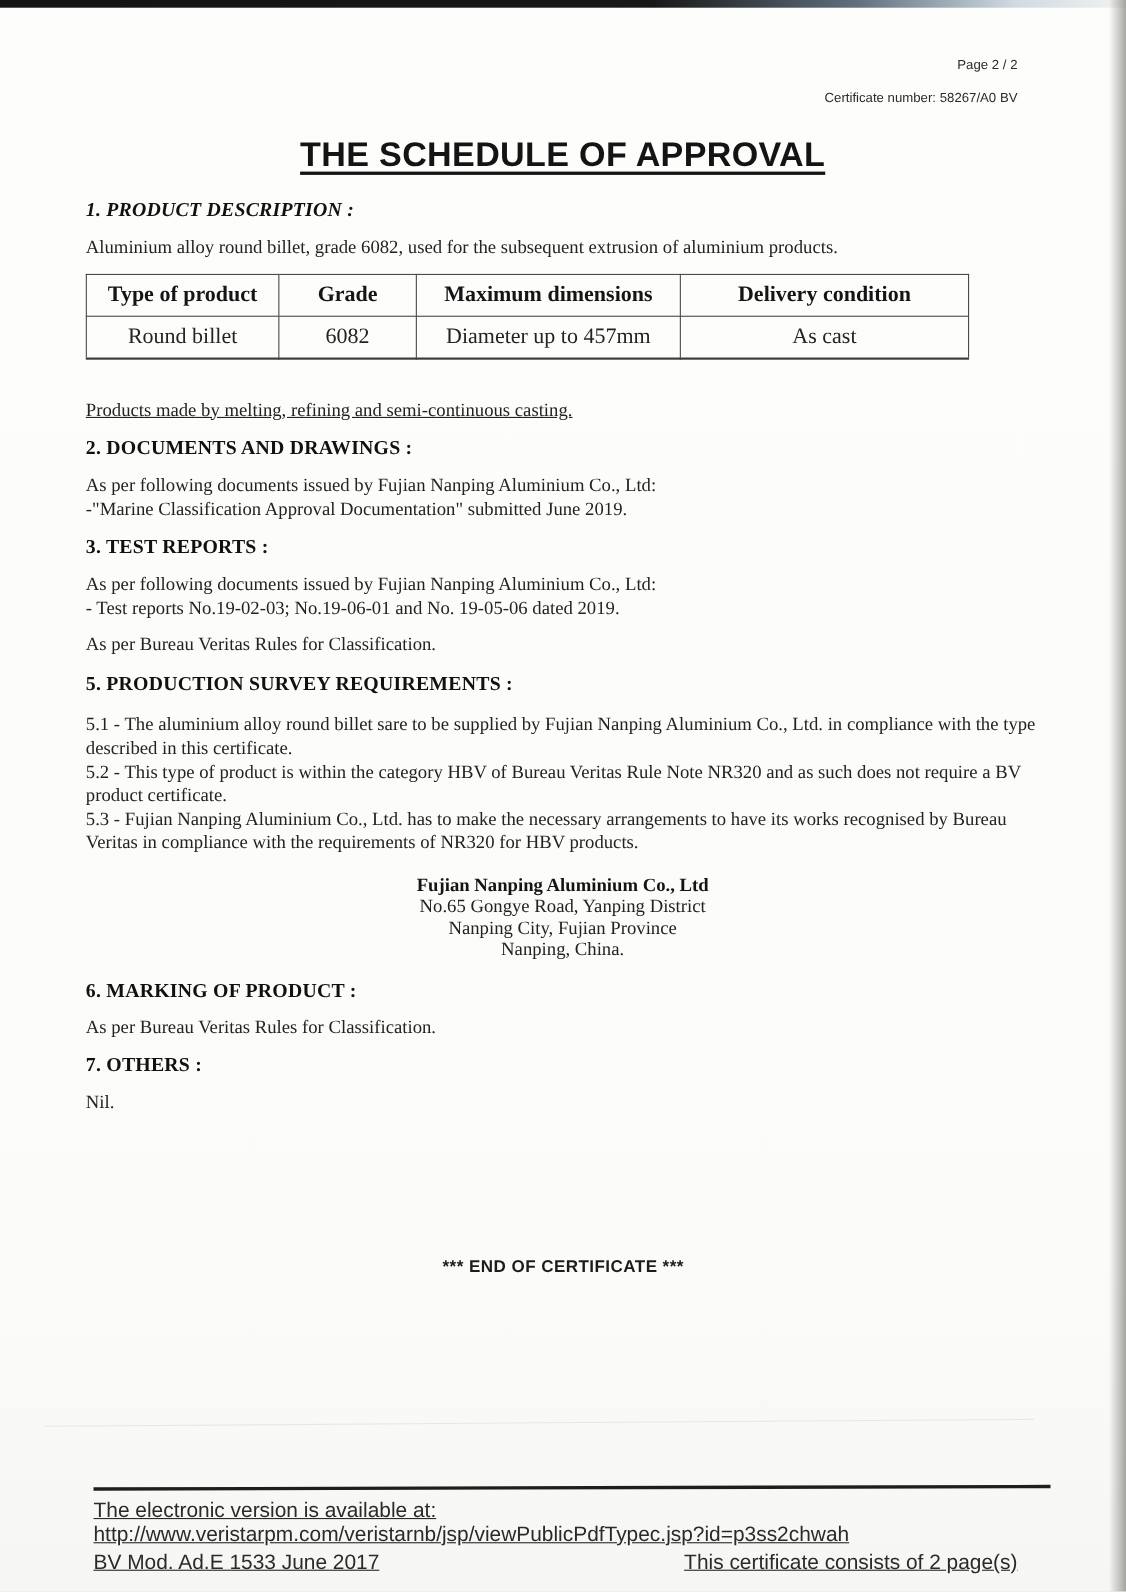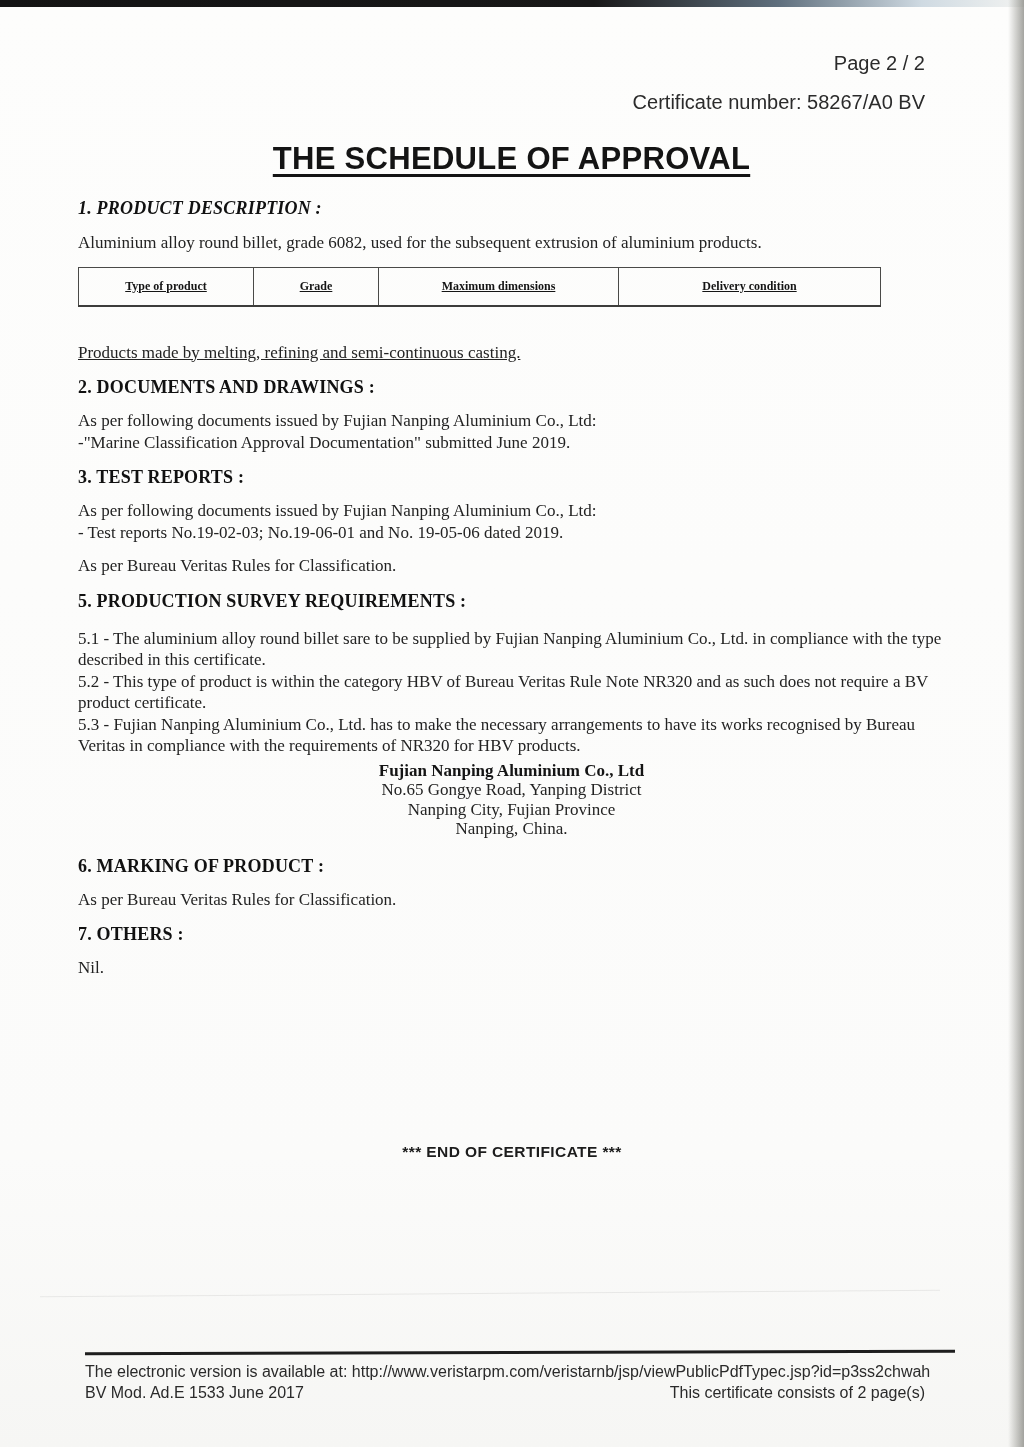--- a/index.html
+++ b/index.html
@@ -25,21 +25,21 @@
   .scan-crease {
     position: absolute; top: 1293px; left: 40px; width: 900px; height: 1px;
     background: rgba(90,90,90,0.10);
     transform: rotate(-0.4deg);
   }
   .content { padding: 0 79px 0 78px; }
   .hdr {
     text-align: right;
     padding: 52px 20px 0 0;
     font-family: "Liberation Sans", sans-serif;
-    font-size: 20px;
+    font-size: 12px;
     color: #2b2b2b;
   }
   .hdr-l2 { margin-top: 16px; }
   .doc-title {
     margin-top: 27px;
     text-align: center;
     font-family: "Liberation Sans", sans-serif;
     font-weight: bold;
     font-size: 31px;
     letter-spacing: 0.3px;
@@ -66,44 +66,44 @@
   table.product {
     border-collapse: collapse;
     width: 802px;
     table-layout: fixed;
   }
   table.product th, table.product td {
     border: 1px solid #4a4a48;
     text-align: center;
     vertical-align: middle;
     height: 37px;
-    font-size: 12px;
+    font-size: 20px;
     padding: 0 4px;
-    text-decoration: underline;
   }
   table.product { border: 1.5px solid #3d3d3b; border-bottom-width: 2px; }
   table.product th { font-weight: bold; color: #151515; }
-  .site-block { text-align: center; line-height: 19.5px; font-size: 17px; margin-top: 4px; }
+  .site-block { text-align: center; line-height: 19.5px; font-size: 17px; margin-top: 18px; }
   .site-name { font-weight: bold; color: #141414; }
   .end-marker {
     position: absolute;
     top: 1143px; left: 0; width: 100%;
     text-align: center;
     font-family: "Liberation Sans", sans-serif;
     font-weight: bold;
     font-size: 15.5px;
     letter-spacing: 0.4px;
     color: #1c1c1c;
   }
   .footer {
     position: absolute;
     top: 1351px; left: 85px; width: 870px;
     font-family: "Liberation Sans", sans-serif;
-    font-size: 16px;
+    font-size: 19px;
     color: #2a2a2a;
+    text-decoration: underline;
   }
   .footer-rule {
     height: 3px; background: #1e1e1e;
     transform: rotate(-0.15deg);
     margin-bottom: 9px;
   }
   .footer-row2 { display: flex; justify-content: space-between; margin-top: 3px; padding-right: 30px; }
 </style>
 </head>
 <body>
@@ -130,20 +130,26 @@
           <col style="width:125px">
           <col style="width:240px">
           <col style="width:262px">
         </colgroup>
       <tbody>
           <tr>
         <th>Type of product</th>
         <th>Grade</th>
         <th>Maximum dimensions</th>
         <th>Delivery condition</th>
+      </tr>
+      <tr>
+        <td>Round billet</td>
+        <td>6082</td>
+        <td>Diameter up to 457mm</td>
+        <td>As cast</td>
       </tr>
     </tbody>
       </table>
 
     <div class="para mt-note">Products made by melting, refining and semi-continuous casting.</div>
 
     <div class="sec mt-h">2. DOCUMENTS AND DRAWINGS :</div>
     <div class="mt-pp">
       <div class="para">As per following documents issued by Fujian Nanping Aluminium Co., Ltd:</div>
       <div class="para">-"Marine Classification Approval Documentation" submitted June 2019.</div>

